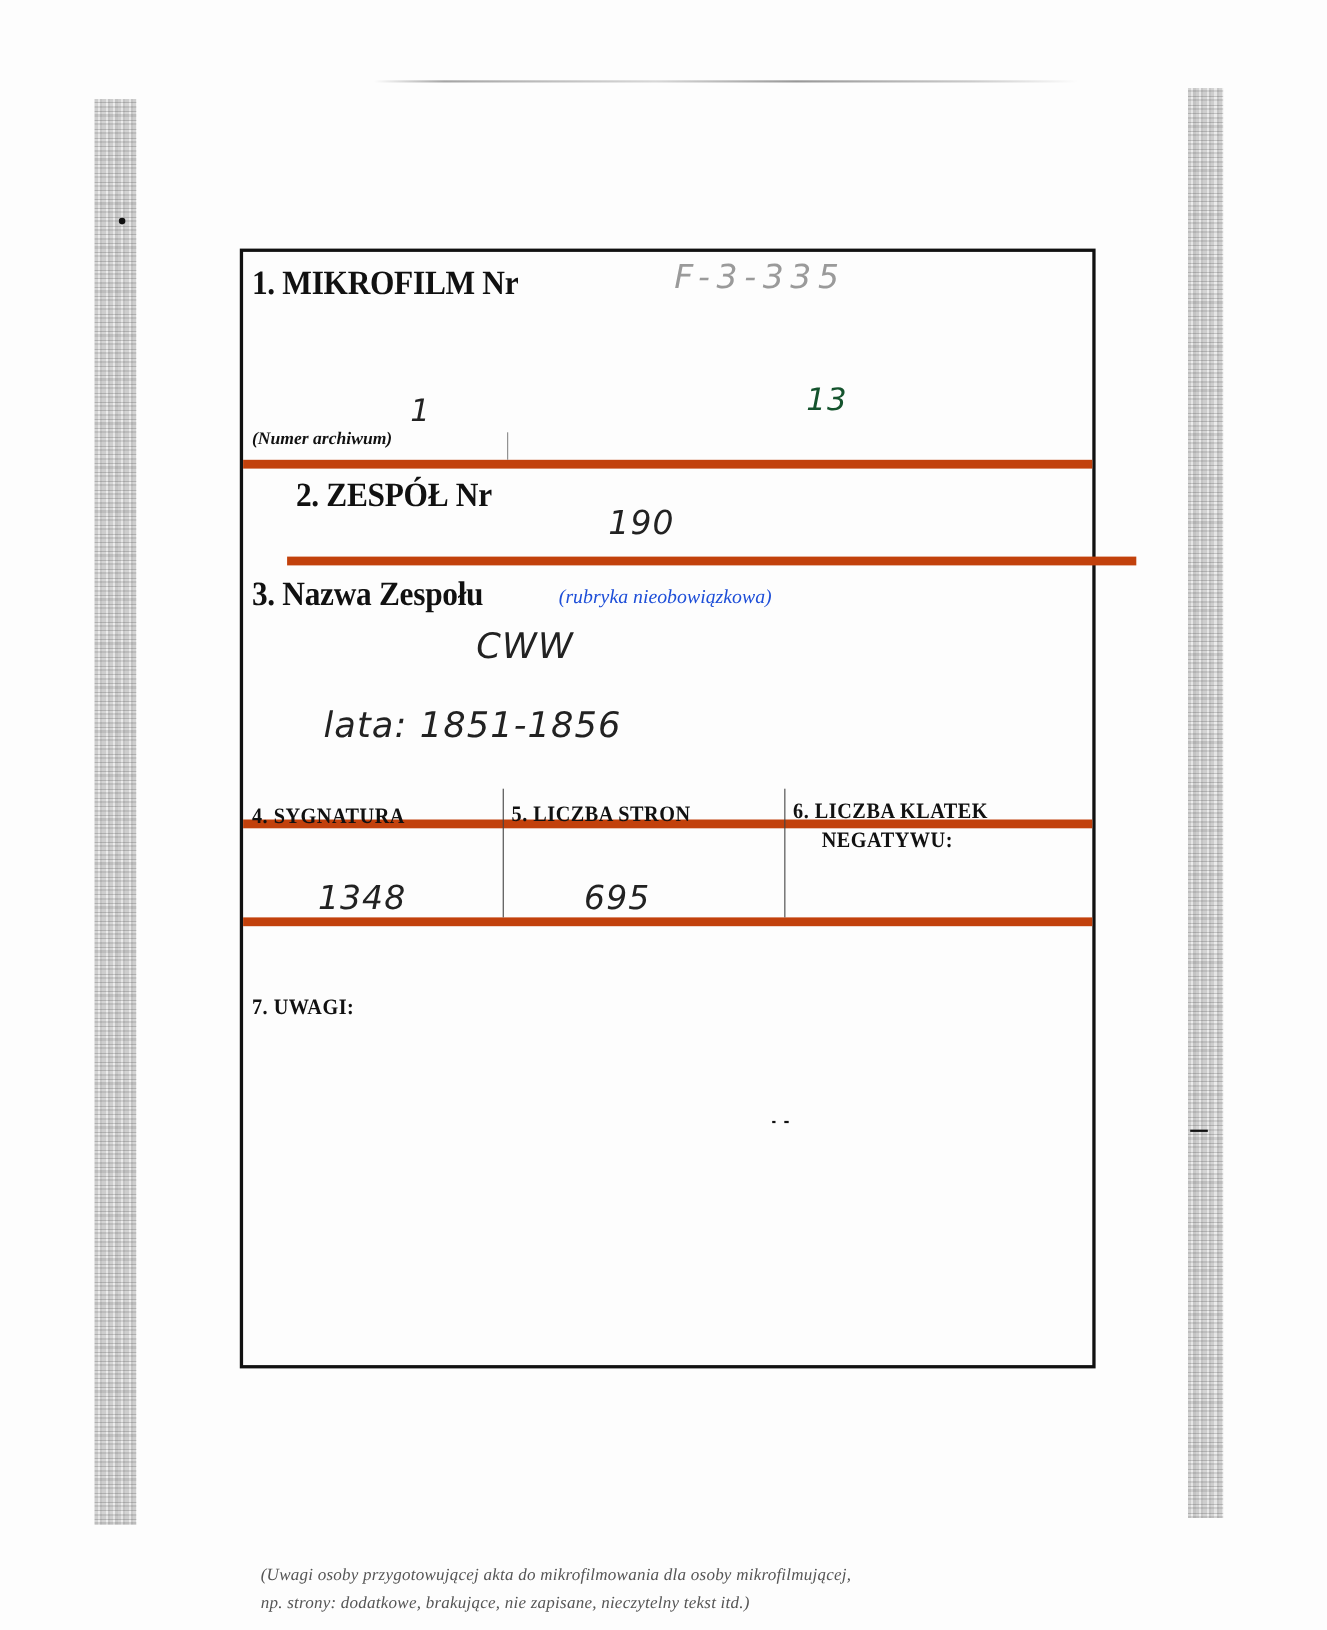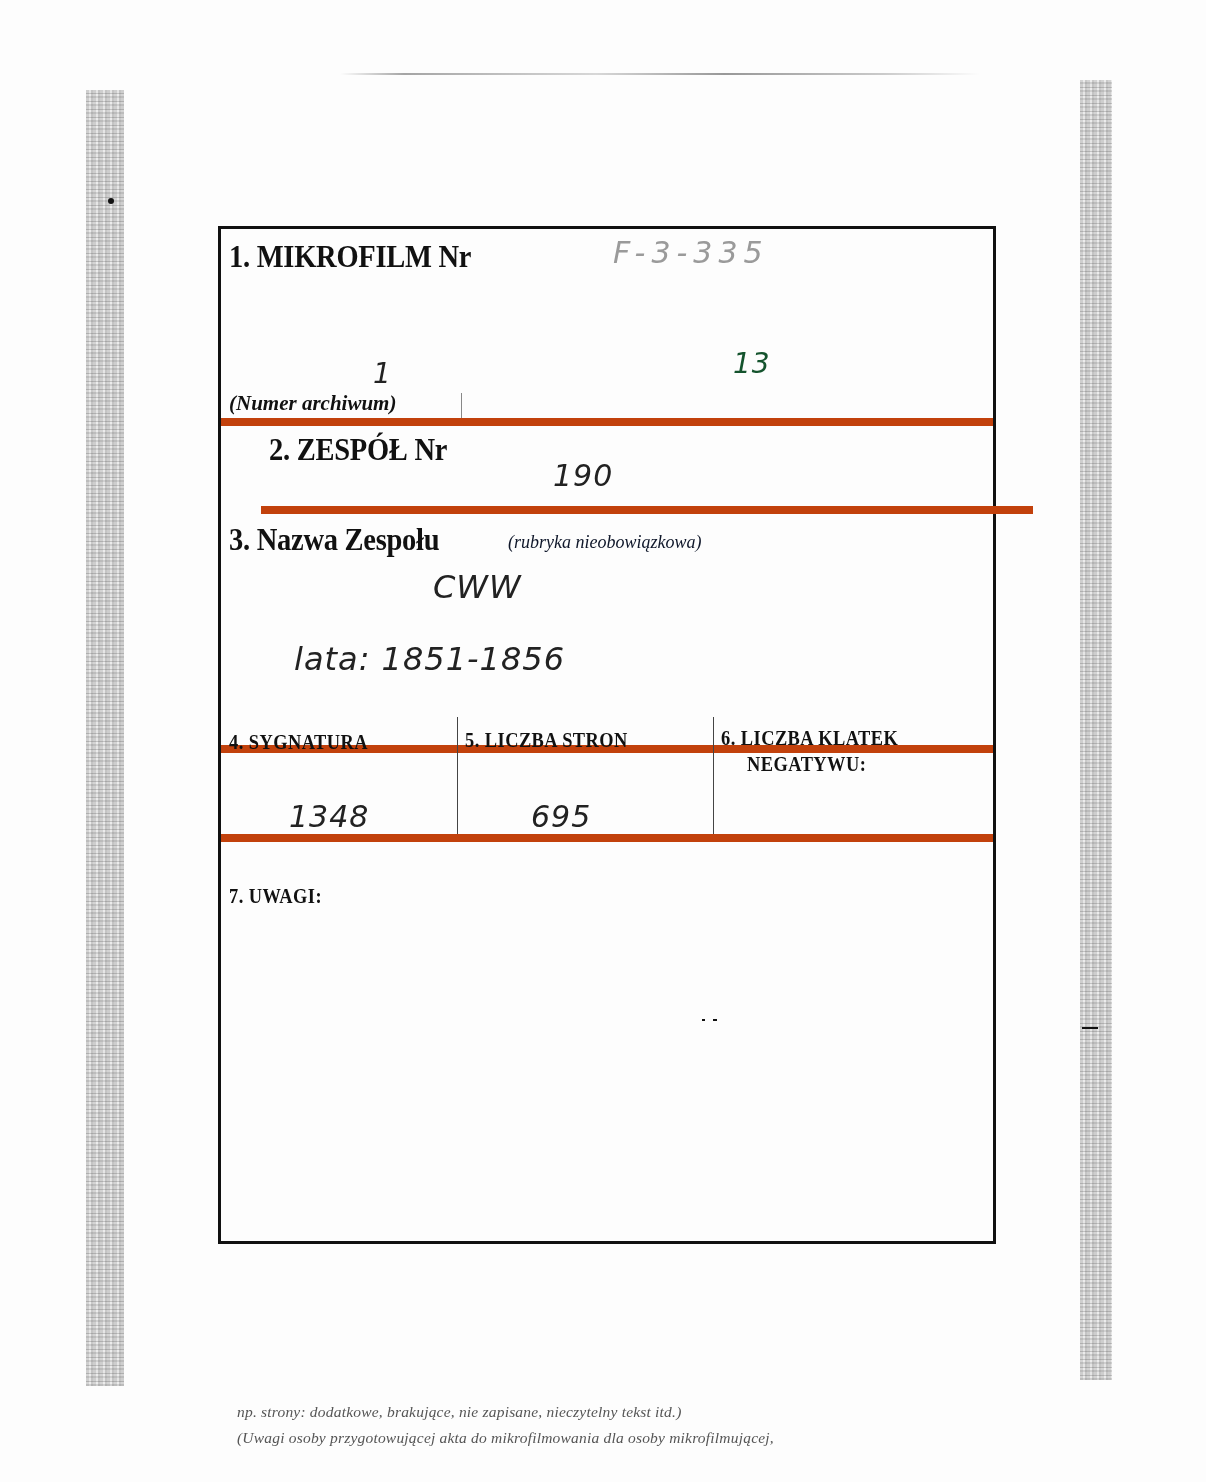--- a/index.html
+++ b/index.html
@@ -28,33 +28,33 @@
       position: absolute; left: 218px; top: 226px;
       width: 772px; height: 1012px;
       border: 3px solid #111;
       box-sizing: content-box;
     }
     .sec { position: absolute; left: 0; width: 772px; border-bottom: 8px solid #c2410c; }
     .sec1 { top: 0; height: 189px; }
     .sec2 { top: 191px; height: 86px; margin-left: 40px; }
     .sec3 { top: 279px; height: 237px; }
     .sec456 { top: 488px; height: 117px; }
-    .sec7 { top: 640px; height: 375px; border-bottom: none; }
+    .sec7 { top: 660px; height: 375px; border-bottom: none; }
 
     .head-big {
       position: absolute; font-weight: bold; font-size: 31px; letter-spacing: -0.3px;
       transform: scaleX(0.92); transform-origin: left;
     }
     .hand {
       position: absolute; font-family: "DejaVu Sans", sans-serif; font-style: italic;
       font-weight: 300; color: #222; letter-spacing: 1px;
     }
     .hand-faint { color: #9a9a9a; }
     .sub-italic {
-      position: absolute; font-style: italic; font-weight: bold; font-size: 21px;
+      position: absolute; font-style: italic; font-weight: bold; font-size: 16px;
     }
     .vdiv { position: absolute; width: 1px; background: #888; }
     .col-head {
       position: absolute; font-weight: bold; font-size: 20px; letter-spacing: 0.5px;
       transform: scaleX(0.92); transform-origin: left; line-height: 26px;
     }
     .note {
       position: absolute; left: 16px; top: 530px; width: 760px;
       font-style: italic; font-size: 15.5px; color: #555; line-height: 26px;
       letter-spacing: 0.2px;
@@ -82,36 +82,36 @@
     <div class="vdiv" style="left:240px;top:164px;height:25px;"></div>
   </div>
 
   <div class="sec sec2">
     <div class="head-big" style="left:8px;top:12px;">2. ZESPÓŁ  Nr</div>
     <div class="hand" style="left:292px;top:38px;font-size:30px;">190</div>
   </div>
 
   <div class="sec sec3">
     <div class="head-big" style="left:8px;top:14px;">3. Nazwa Zespołu</div>
-    <div style="position:absolute;left:287px;top:24px;font-style:italic;font-size:18px;color:#0f172a;">(rubryka nieobowiązkowa)</div>
+    <div style="position:absolute;left:287px;top:24px;font-style:italic;font-size:18px;color:#1d4ed8;">(rubryka nieobowiązkowa)</div>
     <div class="hand" style="left:212px;top:60px;font-size:32px;">CWW</div>
     <div class="hand" style="left:36px;top:132px;font-size:32px;margin-left:37px;">lata: 1851-1856</div>
   </div>
 
   <div class="sec sec456">
     <div class="col-head" style="left:8px;top:12px;">4. SYGNATURA</div>
     <div class="hand" style="left:68px;top:82px;font-size:30px;">1348</div>
     <div class="vdiv" style="left:236px;top:0;height:117px;background:#444;"></div>
     <div class="col-head" style="left:244px;top:10px;">5. LICZBA  STRON</div>
     <div class="hand" style="left:310px;top:82px;font-size:30px;">695</div>
     <div class="vdiv" style="left:492px;top:0;height:117px;background:#444;"></div>
     <div class="col-head" style="left:500px;top:8px;">6. LICZBA  KLATEK</div>
     <div class="col-head" style="left:526px;top:34px;">NEGATYWU:</div>
   </div>
 
   <div class="sec sec7">
     <div class="col-head" style="left:8px;top:14px;">7. UWAGI:</div>
     <div class="note">
+      <div>(Uwagi osoby przygotowującej akta do mikrofilmowania dla osoby mikrofilmującej,</div>
       <div>np. strony: dodatkowe, brakujące, nie zapisane, nieczytelny tekst itd.)</div>
-      <div>(Uwagi osoby przygotowującej akta do mikrofilmowania dla osoby mikrofilmującej,</div>
     </div>
   </div>
 </div>
 
 </body></html>

